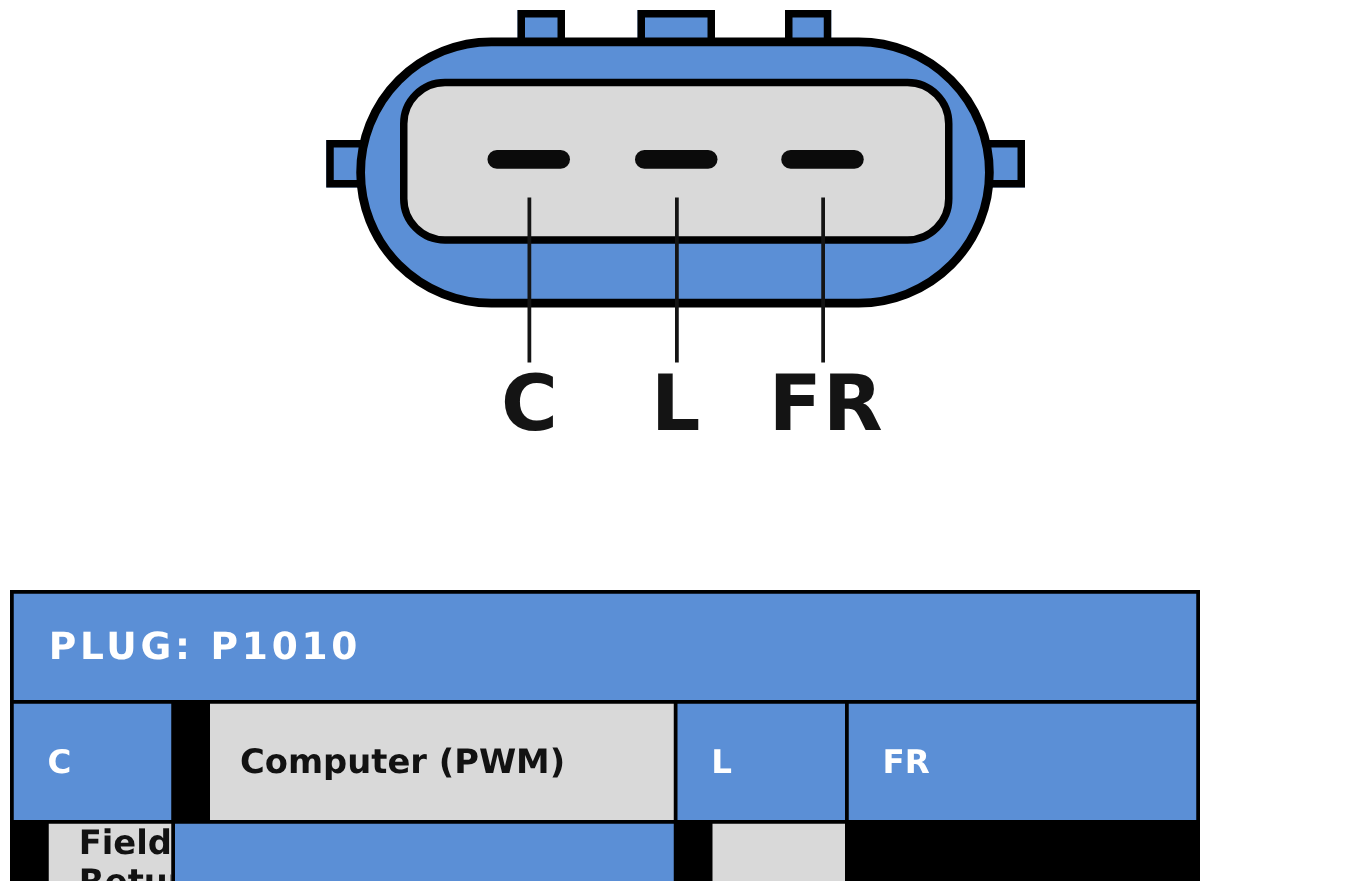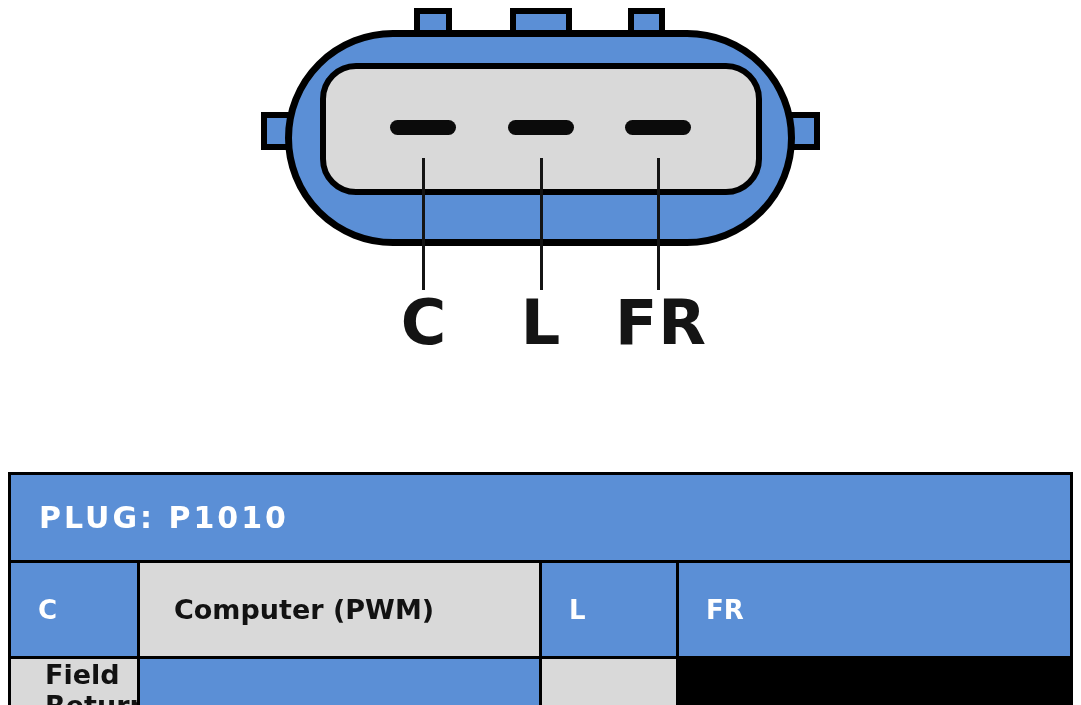--- a/index.html
+++ b/index.html
@@ -54,21 +54,21 @@
     position:absolute; top:292px; transform:translateX(-50%);
     font-size:62px; font-weight:700; color:#141414; line-height:1;
     z-index:5; letter-spacing:1px;
   }
   .pl-1 { left:424px; }
   .pl-2 { left:541px; }
   .pl-3 { left:661px; }
 
   
   .plug-table {
-    position:absolute; left:8px; top:472px; width:1065px; height:233px;
+    position:absolute; left:8px; top:472px; width:952px; height:233px;
     background:#000; border:3px solid #000;
     display:flex; flex-direction:column; gap:3px;
   }
   .plug-header {
     flex:0 0 85px; background:var(--blue);
     display:flex; align-items:center; padding-left:28px;
   }
   .plug-header span {
     color:#fff; font-weight:700; font-size:30px; letter-spacing:3px;
   }
@@ -79,21 +79,21 @@
     grid-template-rows:1fr 1fr;
     gap:3px;
   }
   .cell { display:flex; align-items:center; overflow:hidden; }
   .cell.key {
     background:var(--blue); color:#fff;
     font-weight:700; font-size:26px; padding-left:27px;
   }
   .cell.desc {
     background:var(--gray); color:#121212;
-    font-weight:700; font-size:27px; padding-left:34px;
+    font-weight:700; font-size:27px; padding-left:24px;margin-left:28px;
   }
 </style>
 </head>
 <body style="--blue: #5b8fd6; --gray: #d9d9d9;">
 
 <div class="stage">
 
   <div class="tab tab-top-1"></div>
   <div class="tab tab-top-2"></div>
   <div class="tab tab-top-3"></div>

